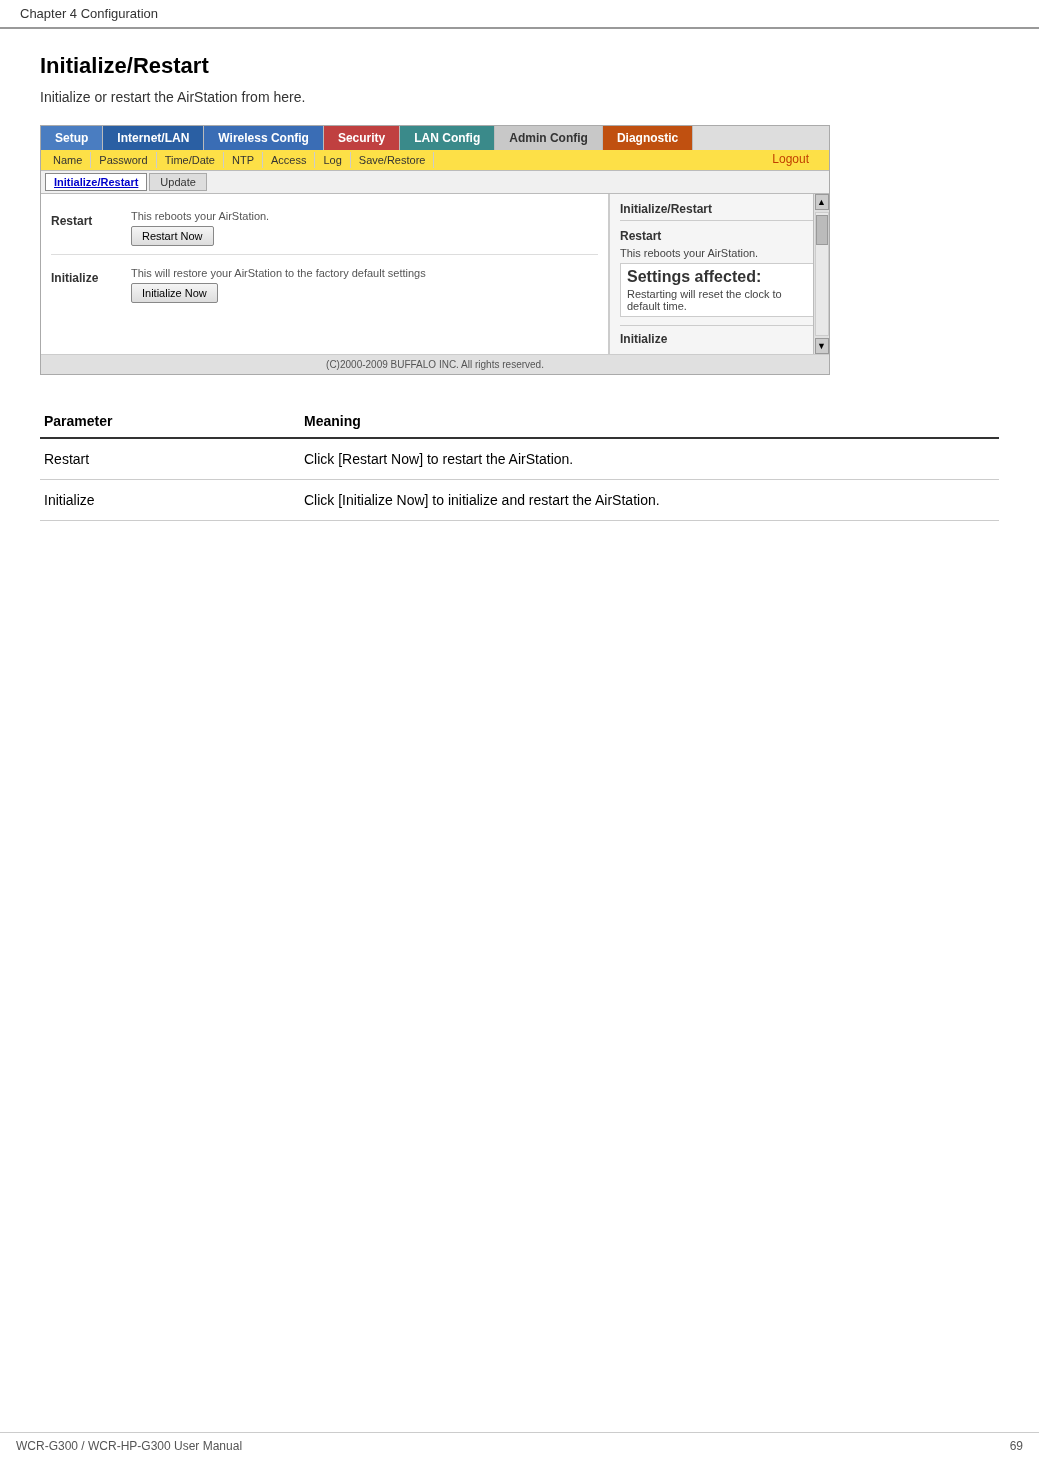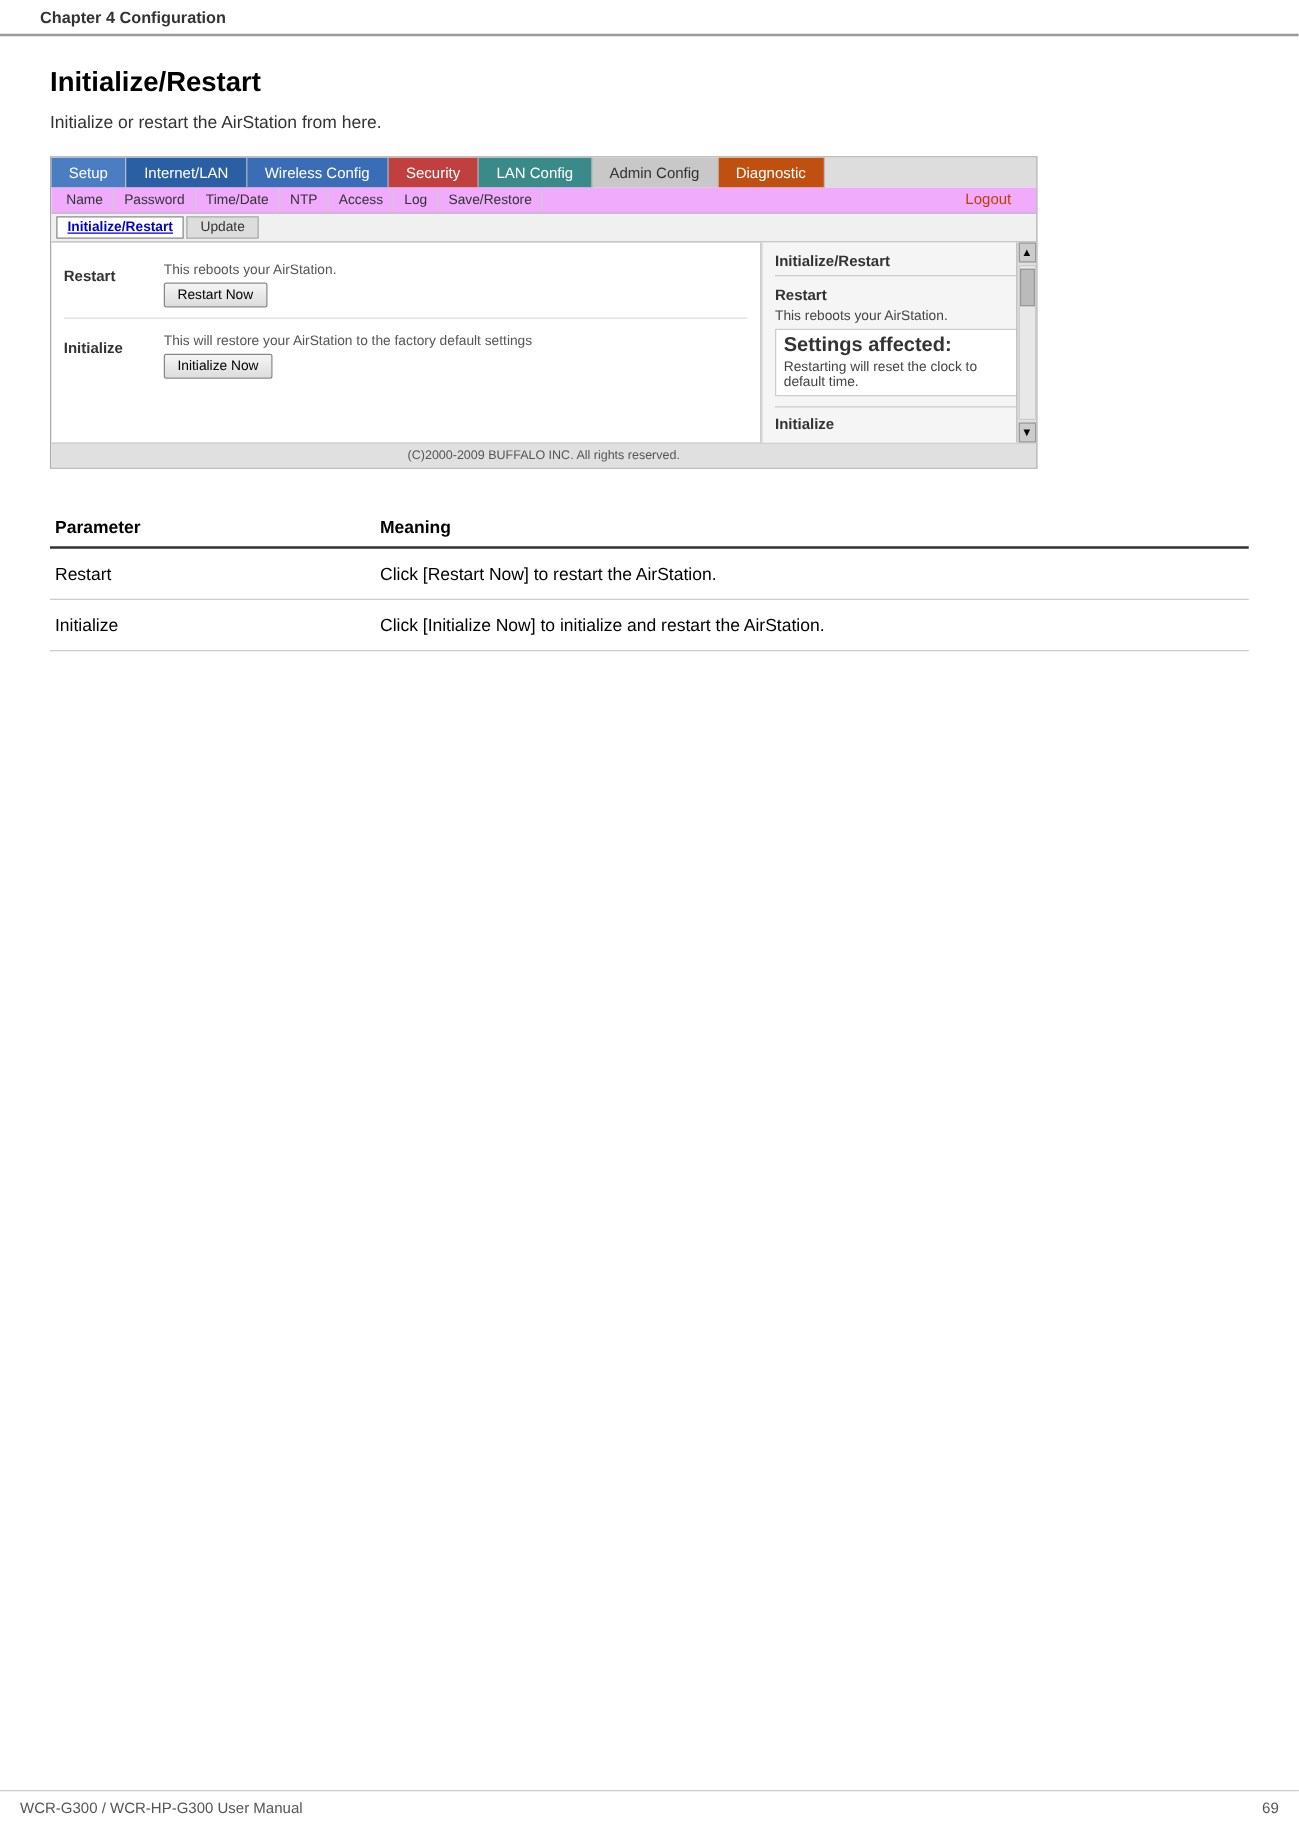--- a/index.html
+++ b/index.html
@@ -8,24 +8,23 @@
       font-size: 14px;
       background: #fff;
       color: #000;
       width: 1039px;
       min-height: 1459px;
     }
 
     
     .chapter-header {
       border-bottom: 2px solid #999;
-      padding: 6px 32px;
+      padding: 6px 20px;
       font-size: 13px;
       color: #333;
-      font-weight: bold;
     }
 
     
     .main-content {
       padding: 24px 40px;
     }
 
     .page-title {
       font-size: 22px;
       font-weight: bold;
@@ -49,39 +48,39 @@
 
     
     .nav-tabs-top {
       display: flex;
       background: #ddd;
     }
 
     .nav-tab {
       padding: 5px 14px;
       font-size: 12px;
-      font-weight: normal;
+      font-weight: bold;
       color: #fff;
       cursor: pointer;
       border-right: 1px solid #bbb;
     }
 
     .nav-tab.blue { background: #4a7dc1; }
     .nav-tab.dark-blue { background: #2a5fa3; }
     .nav-tab.medium-blue { background: #3a6db5; }
     .nav-tab.red { background: #c04040; }
     .nav-tab.teal { background: #3a8a8a; }
     .nav-tab.light-gray { background: #c8c8c8; color: #333; }
     .nav-tab.orange { background: #c05010; }
 
     
     .nav-tabs-second {
       display: flex;
       align-items: flex-end;
-      background: #f0abfc;
+      background: #fde047;
       border-bottom: 1px solid #bbb;
       padding: 2px 4px;
       position: relative;
     }
 
     .nav-tab-small {
       padding: 2px 8px;
       font-size: 11px;
       color: #333;
       cursor: pointer;

